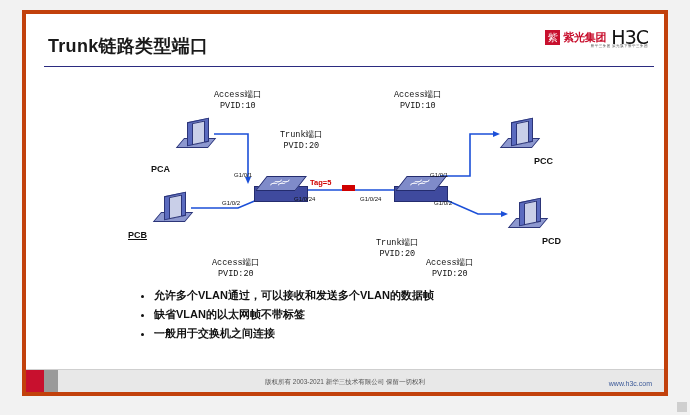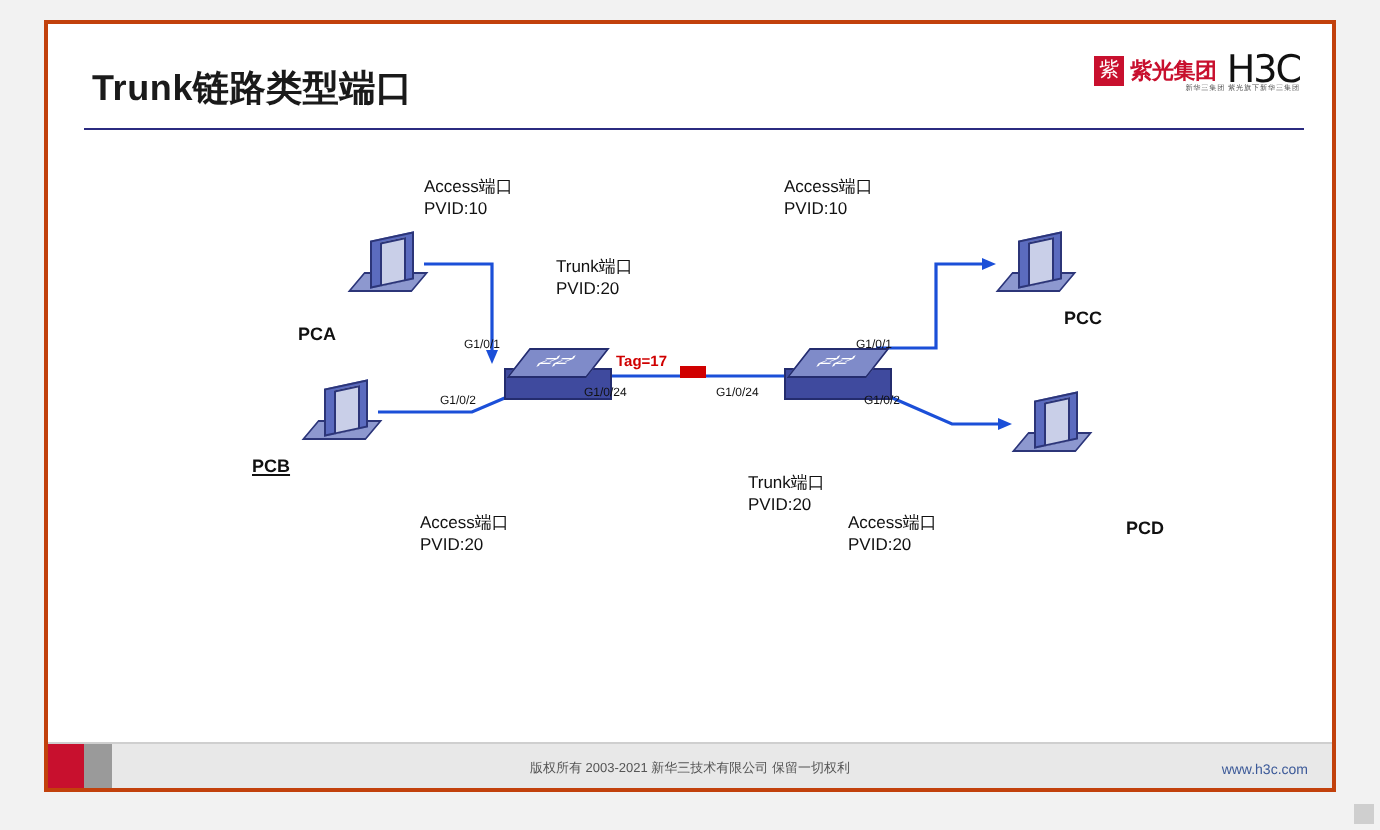--- a/index.html
+++ b/index.html
@@ -13,21 +13,21 @@
     font-family: "Liberation Sans", sans-serif;
     overflow: hidden;
   }
   #slide {
     position: absolute;
     left: 22px;
     top: 10px;
     width: 646px;
     height: 386px;
     background: #ffffff;
-    border: 2px solid #c2410c;
+    border: 4px solid #c2410c;
     box-sizing: border-box;
   }
   
   .title {
     position: absolute;
     left: 22px;
     top: 20px;
     font-size: 18px;
     font-weight: bold;
     color: #1a1a1a;
@@ -93,22 +93,23 @@
     left: 0;
     top: 58px;
     width: 644px;
     height: 210px;
   }
   .lbl {
     position: absolute;
     font-size: 8.5px;
     color: #111;
     line-height: 11px;
-    text-align: left;
+    text-align: center;
     white-space: nowrap;
+    font-family: Liberation Mono, monospace;
   }
   .lbl-if {
     position: absolute;
     font-size: 6px;
     color: #111;
     white-space: nowrap;
   }
   .dev-name {
     position: absolute;
     font-size: 9px;
@@ -323,21 +324,21 @@
         </div>
     </div>
     <div class="dev-name" style="left:508px;top:84px;">PCC</div>
 
     <div class="pc" style="left:480px;top:126px;">
       <div class="base"></div>
         <div class="tower">
           <div class="tower-face"></div>
         </div>
     </div>
-    <div class="dev-name" style="left:539px;top:164px;margin-top:25px;">PCD</div>
+    <div class="dev-name" style="left:516px;top:164px;">PCD</div>
 
     <div class="sw" style="left:228px;top:104px;">
       <div class="body"></div>
         <div class="top">
           <div class="arrows">⇄⇄</div>
         </div>
     </div>
     <div class="sw" style="left:368px;top:104px;">
       <div class="body"></div>
         <div class="top">
@@ -345,21 +346,21 @@
         </div>
     </div>
 
     <div class="lbl-if" style="left:208px;top:100px;">G1/0/1</div>
     <div class="lbl-if" style="left:196px;top:128px;">G1/0/2</div>
     <div class="lbl-if" style="left:268px;top:124px;">G1/0/24</div>
     <div class="lbl-if" style="left:334px;top:124px;">G1/0/24</div>
     <div class="lbl-if" style="left:404px;top:100px;">G1/0/1</div>
     <div class="lbl-if" style="left:408px;top:128px;">G1/0/2</div>
 
-    <div class="tag" style="left:284px;top:106px;">Tag=17</div>
+    <div class="tag" style="left:284px;top:106px;">Tag=5</div>
 
     <div class="lbl" style="left:188px;top:18px;">
       <span>Access端口</span><br>
       <span>PVID:10</span>
     </div>
     <div class="lbl" style="left:254px;top:58px;">
       <span>Trunk端口</span><br>
       <span>PVID:20</span>
     </div>
     <div class="lbl" style="left:368px;top:18px;">
@@ -373,20 +374,27 @@
     <div class="lbl" style="left:350px;top:166px;">
       <span>Trunk端口</span><br>
       <span>PVID:20</span>
     </div>
     <div class="lbl" style="left:400px;top:186px;">
       <span>Access端口</span><br>
       <span>PVID:20</span>
     </div>
   </div>
 
+  <div id="bullets">
+    <ul>
+      <li>允许多个VLAN通过，可以接收和发送多个VLAN的数据帧</li>
+      <li>缺省VLAN的以太网帧不带标签</li>
+      <li>一般用于交换机之间连接</li>
+    </ul>
+  </div>
 
   <div class="footer-bar"></div>
   <div class="footer-red"></div>
   <div class="footer-gray"></div>
   <div class="copyright">版权所有 2003-2021 新华三技术有限公司 保留一切权利</div>
   <div class="footer-url">www.h3c.com</div>
 </div>
 
 <div class="scroll-corner"></div>
 

